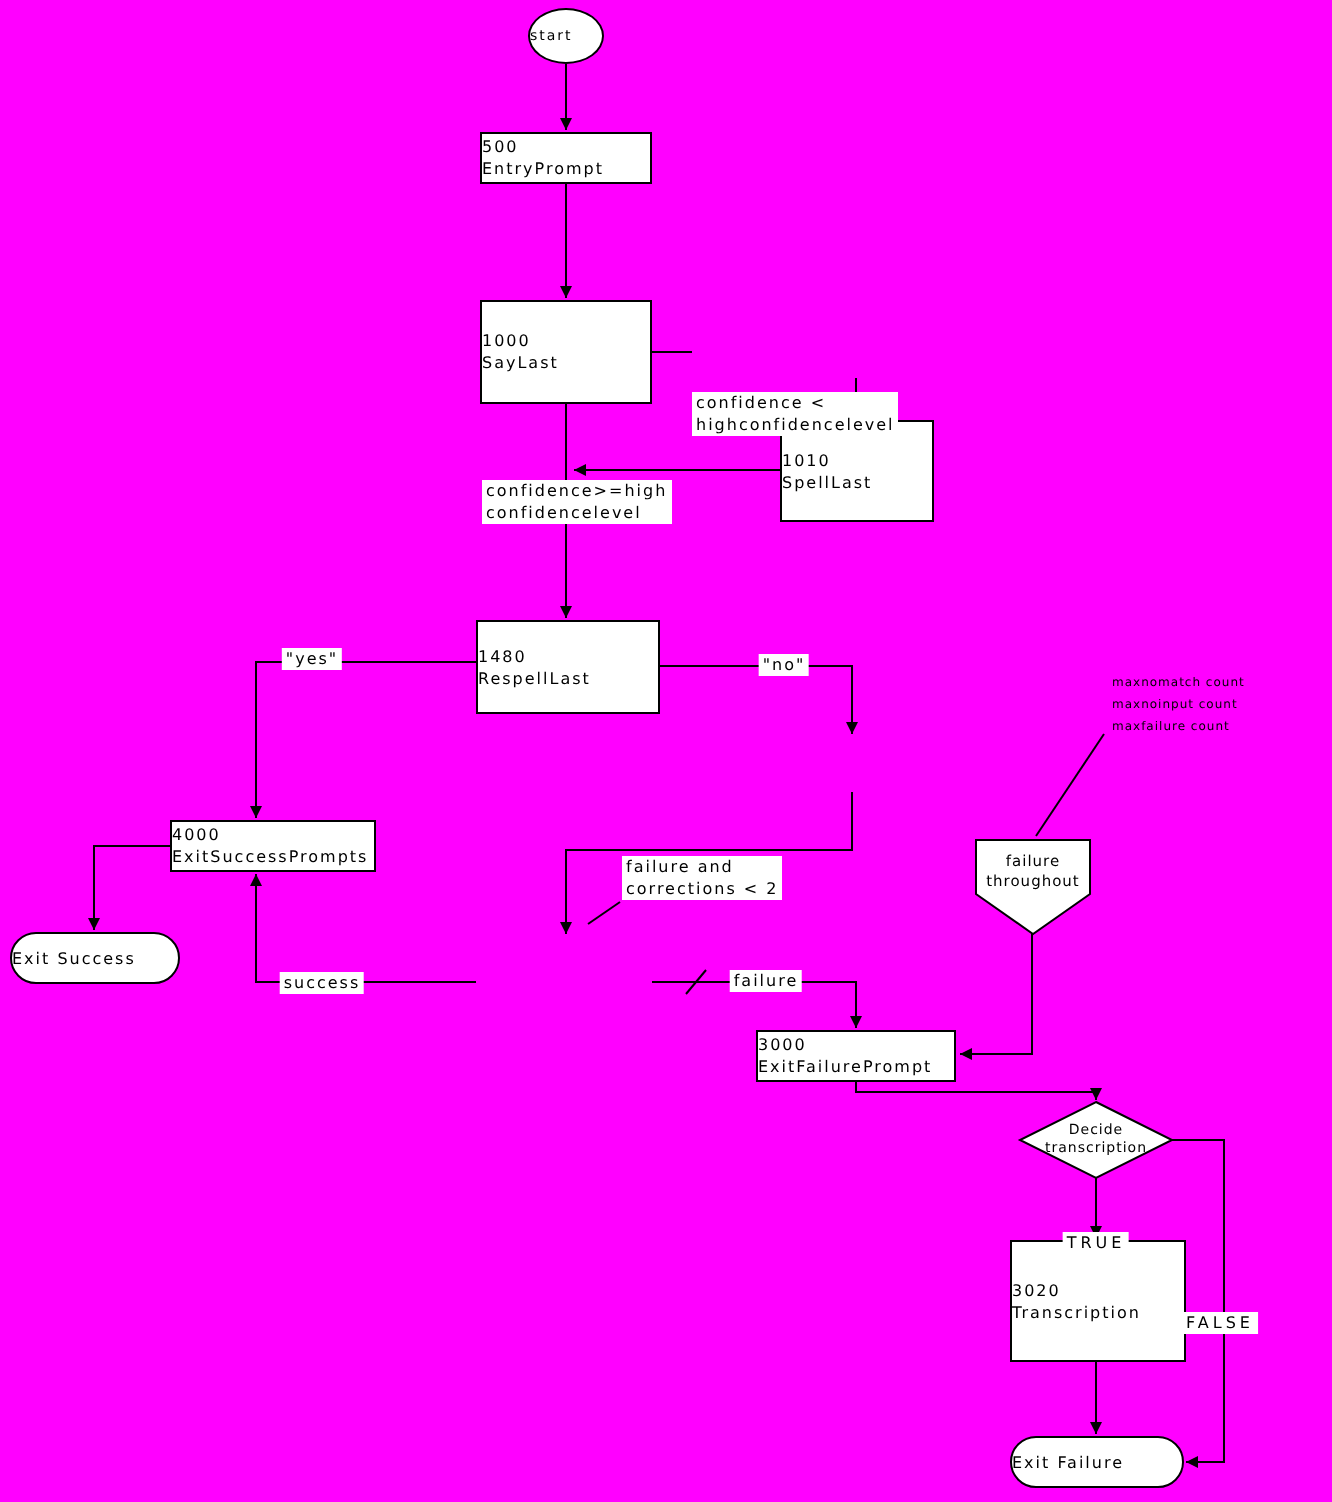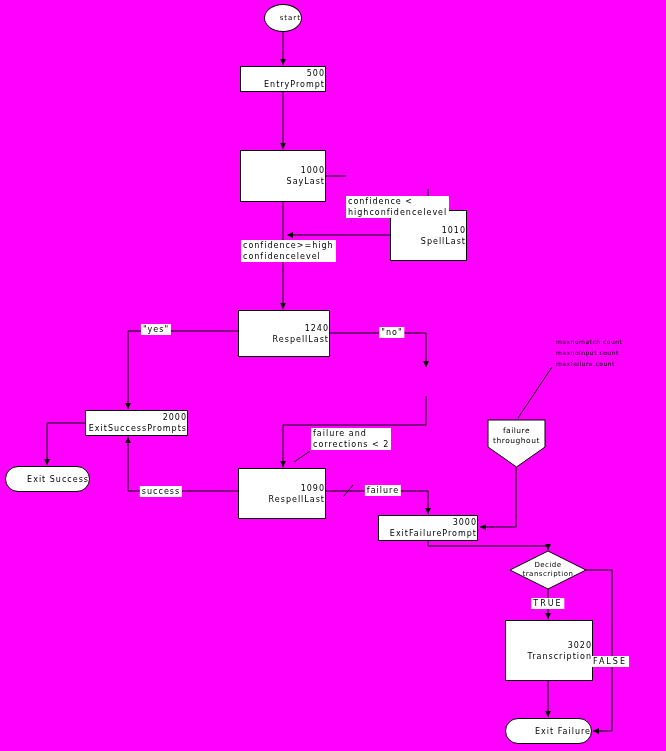--- a/index.html
+++ b/index.html
@@ -3,21 +3,21 @@
 <meta charset="utf-8">
 <style>
   html,body{margin:0;padding:0;background:#ff00ff;}
   .canvas{
     position:relative;width:666px;height:751px;background:#ff00ff;
     font-family:"DejaVu Sans", sans-serif;color:#000;overflow:hidden;
   }
   .edges{position:absolute;left:0;top:0;width:666px;height:751px;}
   .node{
     position:absolute;box-sizing:border-box;background:#fff;border:1px solid #000;
-    display:flex;flex-direction:column;align-items:flex-end;justify-content:center;
+    display:flex;flex-direction:column;align-items:flex-start;justify-content:center;
     text-align:center;font-size:8px;letter-spacing:1px;line-height:11px;white-space:nowrap;
   }
   .ellipse{border-radius:50%;font-size:7px;}
   .pill{border-radius:13px;}
   .overlay{
     position:absolute;display:flex;flex-direction:column;align-items:center;justify-content:center;
     text-align:center;white-space:nowrap;
   }
   .elabel{
     position:absolute;background:#fff;font-size:8px;letter-spacing:1px;line-height:11px;
@@ -62,50 +62,46 @@
     <g stroke="#000" stroke-width="1" fill="#fff">
       <polygon points="548,551 586,570 548,589 510,570"></polygon>
       <polygon points="488,420 545,420 545,447 516.5,467 488,447"></polygon>
     </g>
   </svg>
 
   <div class="node ellipse" style="left:264px;top:4px;width:38px;height:28px;">
     <div>start</div>
   </div>
 
-  <div class="node" style="left:240px;top:66px;width:86px;height:26px;padding-left:11px;">
+  <div class="node" style="left:240px;top:66px;width:86px;height:26px;">
     <div>500</div>
     <div>EntryPrompt</div>
   </div>
 
   <div class="node" style="left:240px;top:150px;width:86px;height:52px;">
     <div>1000</div>
     <div>SayLast</div>
   </div>
 
   <div class="node" style="left:390px;top:210px;width:77px;height:51px;">
     <div>1010</div>
     <div>SpellLast</div>
   </div>
 
   <div class="node" style="left:238px;top:310px;width:92px;height:47px;">
-    <div>1240</div>
+    <div>1480</div>
     <div>RespellLast</div>
   </div>
 
 
   <div class="node" style="left:85px;top:410px;width:103px;height:26px;">
-    <div>2000</div>
+    <div>4000</div>
     <div>ExitSuccessPrompts</div>
   </div>
 
-  <div class="node" style="left:238px;top:468px;width:88px;height:51px;">
-    <div>1090</div>
-    <div>RespellLast</div>
-  </div>
 
   <div class="node" style="left:378px;top:515px;width:100px;height:26px;">
     <div>3000</div>
     <div>ExitFailurePrompt</div>
   </div>
 
   <div class="node" style="left:505px;top:620px;width:88px;height:61px;">
     <div>3020</div>
     <div>Transcription</div>
   </div>
@@ -141,21 +137,21 @@
   <div class="elabel center" style="left:156px;top:324px;">"yes"</div>
   <div class="elabel center" style="left:392px;top:327px;">"no"</div>
 
   <div class="elabel" style="left:311px;top:428px;">
     <div>failure and</div>
     <div>corrections &lt; 2</div>
   </div>
 
   <div class="elabel center" style="left:161px;top:486px;">success</div>
   <div class="elabel center" style="left:383px;top:485px;">failure</div>
-  <div class="elabel center" style="left:548px;top:598px;letter-spacing:2px;">TRUE</div>
+  <div class="elabel center" style="left:548px;top:616px;letter-spacing:2px;">TRUE</div>
   <div class="elabel center" style="left:610px;top:656px;letter-spacing:2px;">FALSE</div>
 
   <div class="annot" style="left:556px;top:336px;">
     <div>maxnomatch count</div>
     <div>maxnoinput count</div>
     <div>maxfailure count</div>
   </div>
 
 </div>
 

